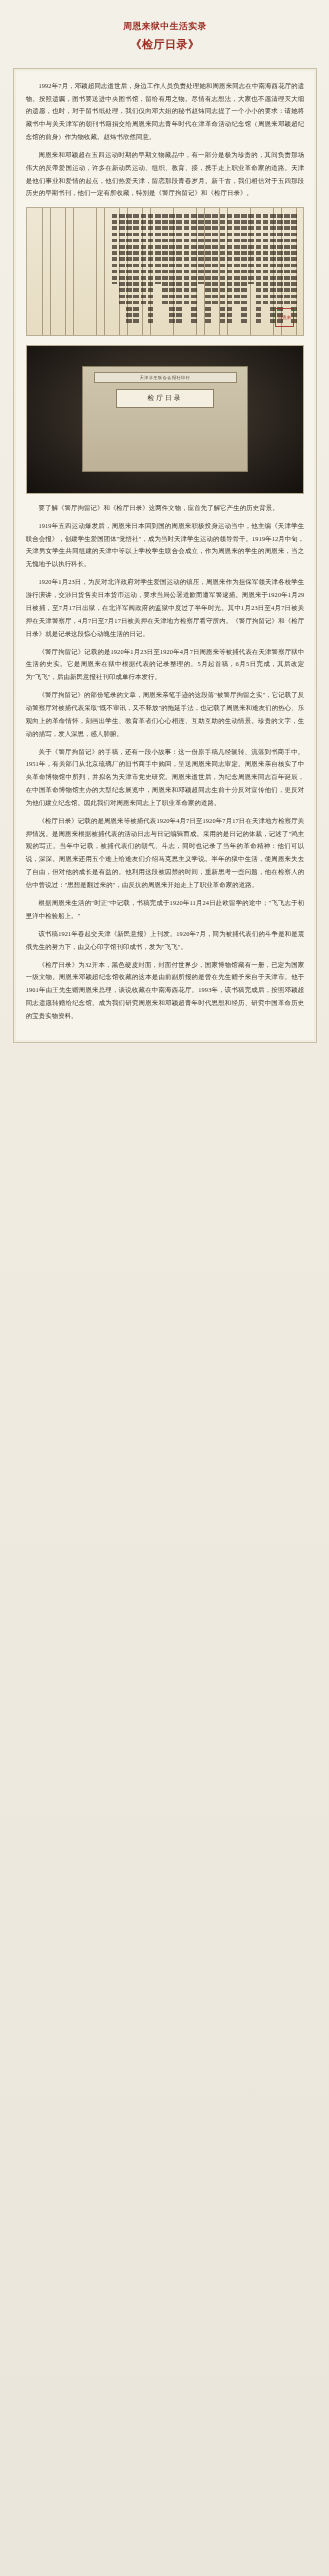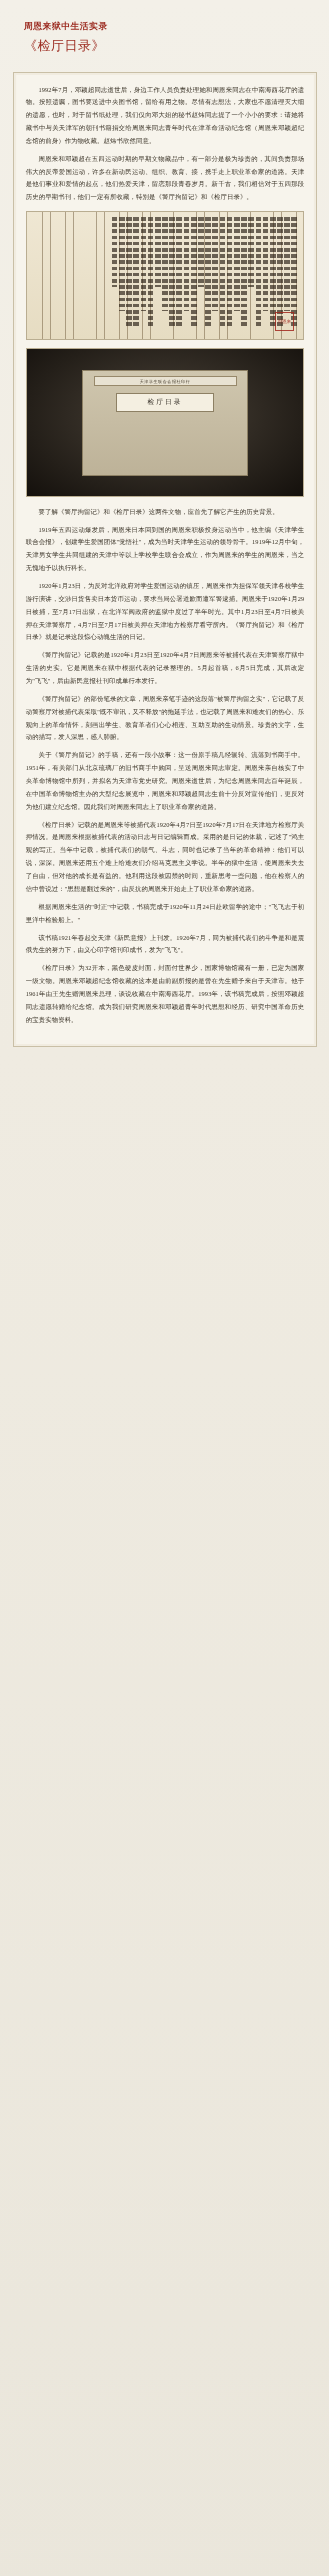--- a/index.html
+++ b/index.html
@@ -15,38 +15,39 @@
     min-height:2632px;
     box-sizing:border-box;
     background:
       linear-gradient(180deg,#f3f0e8 0%,#efebe1 40%,#eae6db 100%);
     padding:0 0 20.6px 0;
     position:relative;
   }
   
   .header{
     padding:17.5px 24px 13.4px 24px;
+    text-align:center;
   }
   .title-main{
     font-size:8.8px;
     font-weight:bold;
     letter-spacing:0.5px;
     color:#9c2b20;
     line-height:1.9;
   }
   .title-sub{
     font-size:8.8px;
     font-weight:bold;
     letter-spacing:0.5px;
     color:#9c2b20;
     line-height:1.9;
   }
   .title-sub2{
-    font-size:13px;
-    font-weight:normal;
+    font-size:11px;
+    font-weight:bold;
     letter-spacing:0.5px;
     color:#9c2b20;
     line-height:1.9;
   }
   
   .frame{
     margin:0 13.4px;
     border:0.5px solid #c9bfa6;
     background:#f7f4ec;
     box-shadow:0 0 0 2.1px #f1ece0 inset;

